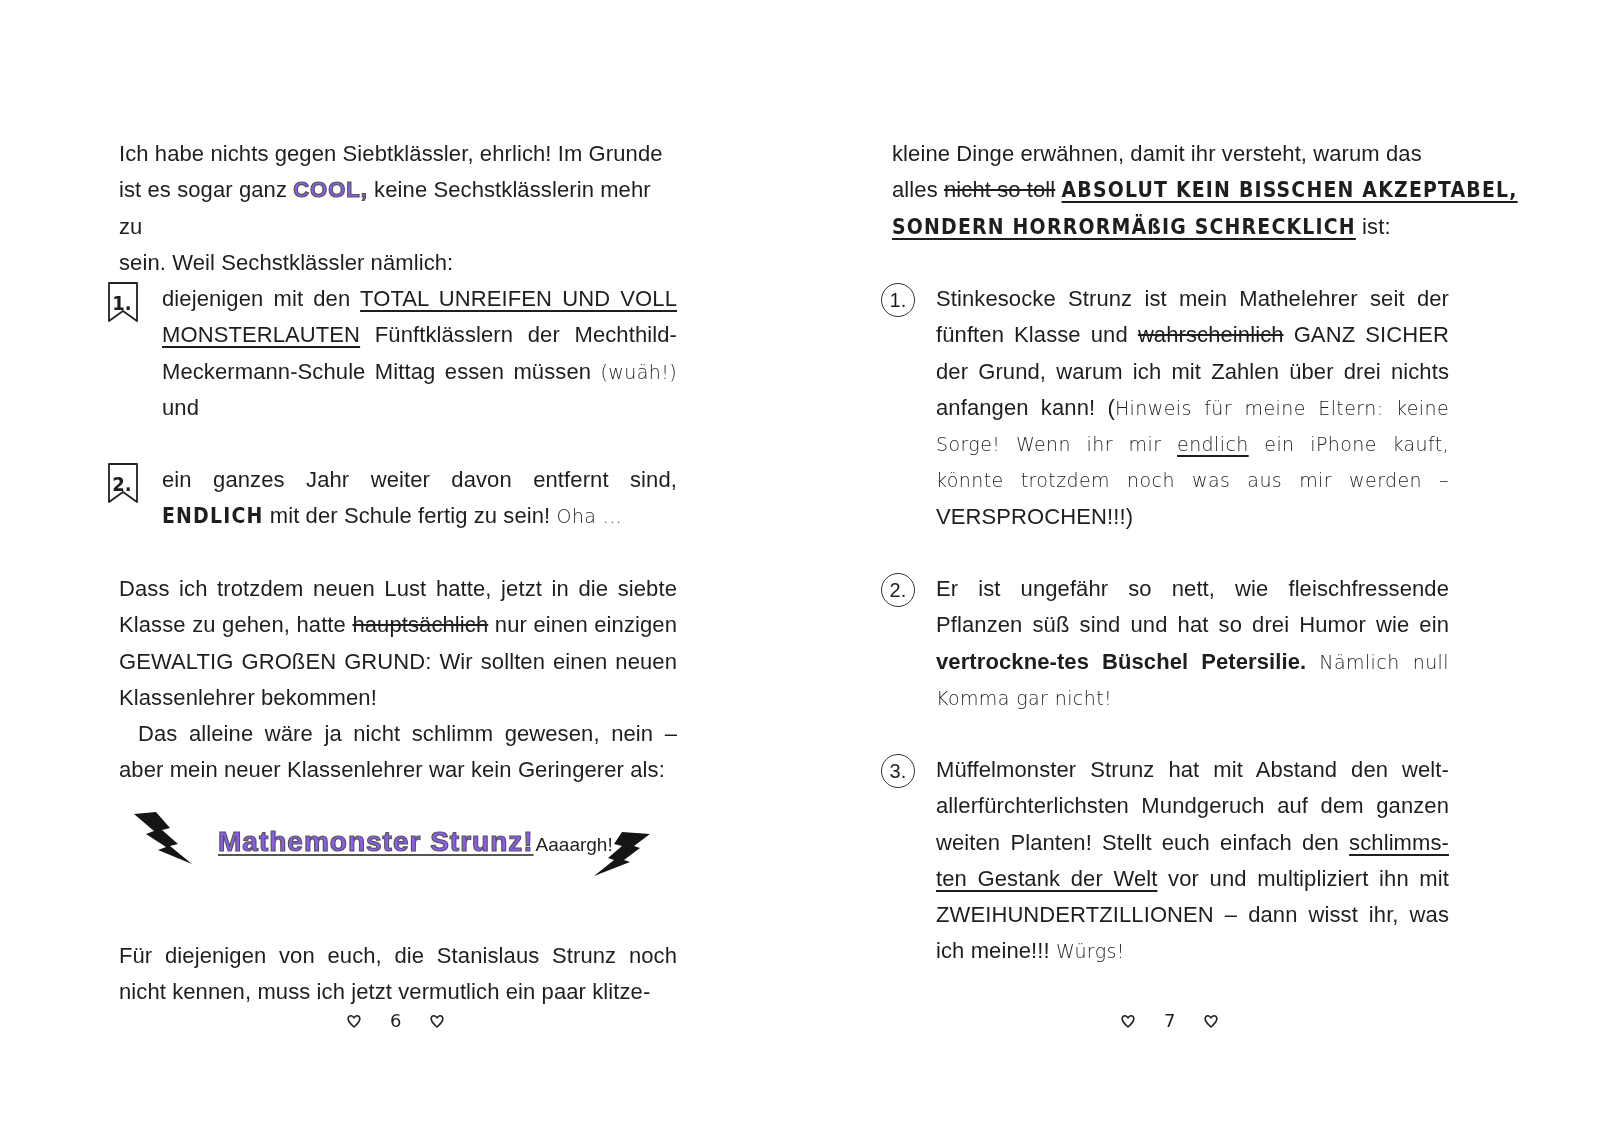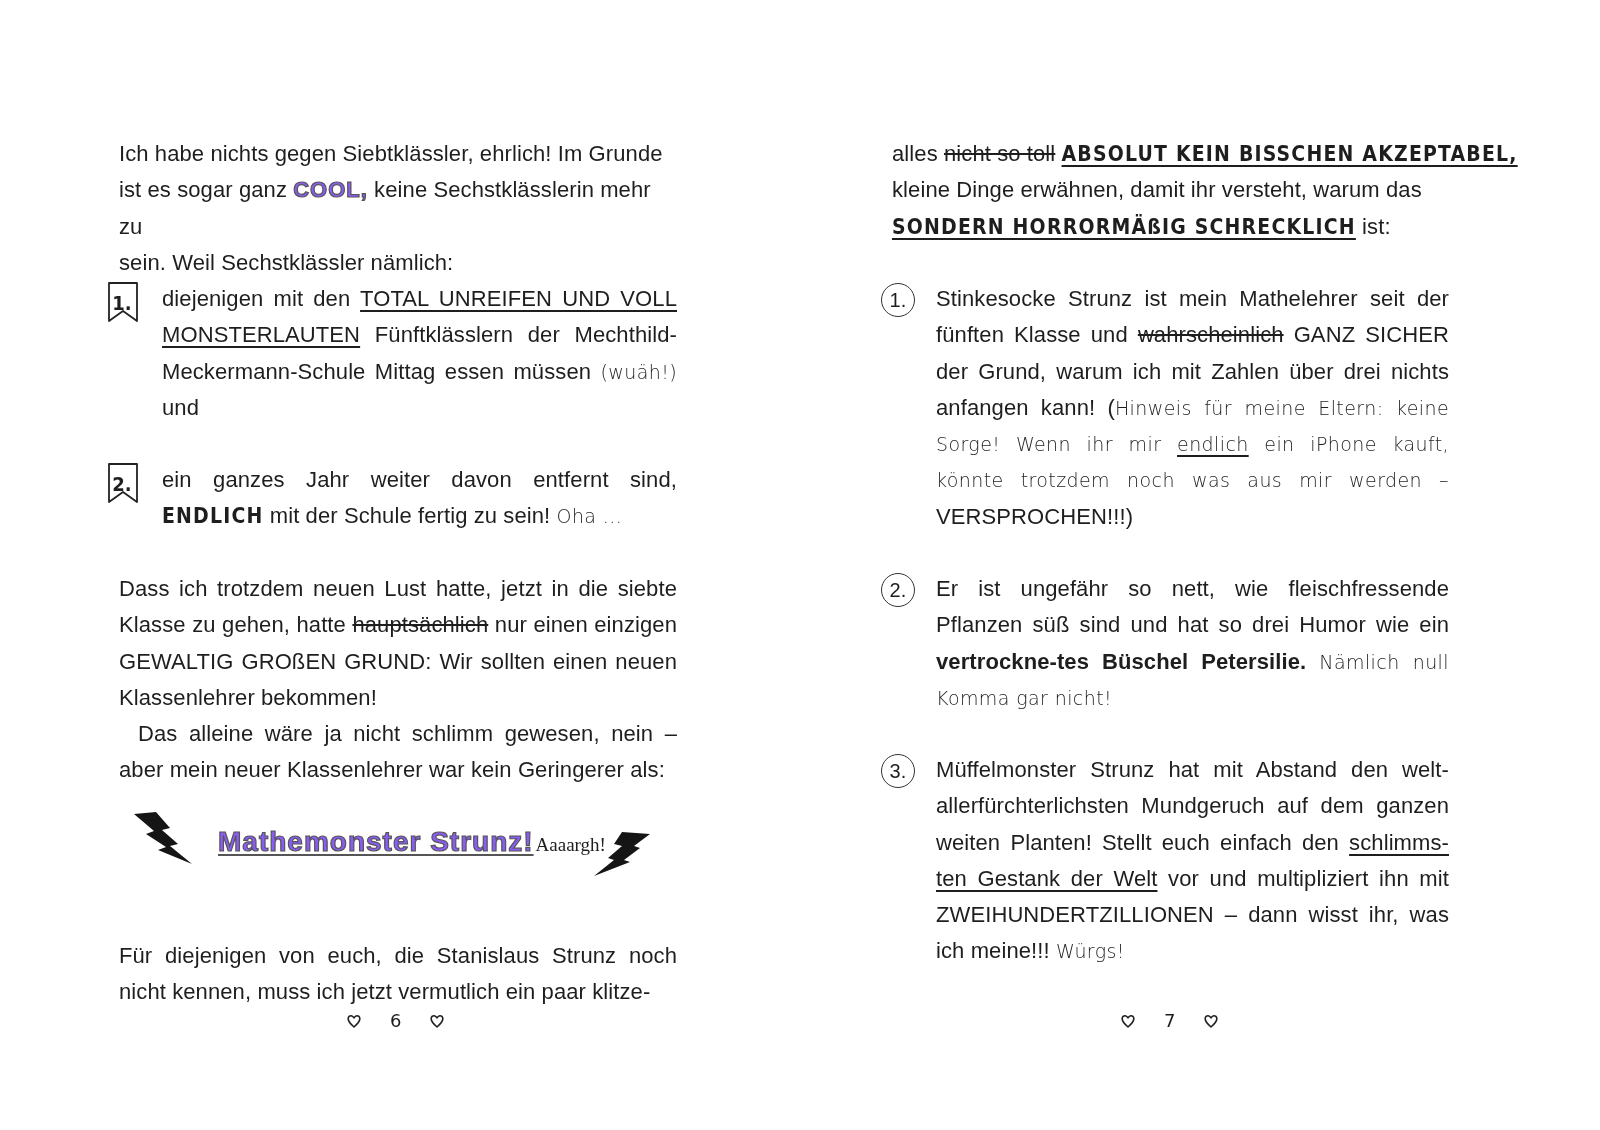--- a/index.html
+++ b/index.html
@@ -26,21 +26,21 @@
   .flag { width: 30px; height: 40px; }
   .flag svg { display: block; }
   .flag-num { position: absolute; left: 0; top: 4px; width: 30px; text-align: center; font-family: "DejaVu Sans Condensed", "DejaVu Sans", sans-serif; font-weight: bold; font-size: 20px; }
 
   .circle { width: 34px; height: 34px; border: 1.6px solid #333; border-radius: 50%; box-sizing: border-box; display: flex; align-items: center; justify-content: center; font-size: 20px; }
 
   .bolt-row { position: absolute; left: 120px; top: 808px; width: 560px; height: 70px; }
   .bolt { position: absolute; }
   .bolt-caption { position: absolute; left: 98px; top: 18px; white-space: nowrap; }
   .caption-outline { font-size: 28px; text-decoration: underline; text-decoration-color: #555; text-underline-offset: 3px; }
-  .caption-hand { font-family: Liberation Serif, serif; font-size: 19px; margin-left: 2px; }
+  .caption-hand { font-family: Liberation Sans, sans-serif; font-size: 19px; margin-left: 2px; }
 
   .footer { position: absolute; top: 1010px; display: flex; align-items: center; }
   .heart { width: 16px; height: 16px; display: block; }
   .page-num { font-family: "DejaVu Sans", sans-serif; font-size: 18px; margin: 0 28px; }
 </style>
 </head>
 <body>
 
 <div class="page page-left">
 
@@ -107,24 +107,24 @@
     <span class="page-num">6</span>
     <svg class="heart" viewBox="0 0 16 16">
         <path d="M8 14 C2 9 1 6 3 3.5 C5 2 7 3 8 5 C9 3 11 2 13 3.5 C15 6 14 9 8 14 Z" fill="none" stroke="#222" stroke-width="1.6" stroke-linejoin="round"></path>
       </svg>
   </div>
 </div>
 
 <div class="page page-right">
 
   <div class="block text" style="left:92px; top:136px; width:560px;">
+    <div>kleine Dinge erwähnen, damit ihr versteht, warum das</div>
     <div style="white-space:nowrap;">
       <span>alles </span><span class="strike">nicht so toll</span> <span class="hand-bold uline">ABSOLUT KEIN BISSCHEN AKZEPTABEL,</span>
     </div>
-    <div>kleine Dinge erwähnen, damit ihr versteht, warum das</div>
     <div>
       <span class="hand-bold uline">SONDERN HORRORMÄßIG SCHRECKLICH</span><span> ist:</span>
     </div>
   </div>
 
   <div class="item text" style="left:81px; top:281px; width:570px;">
     <div class="marker circle" style="top:2px;">
       <span>1.</span>
     </div>
     <div class="body justify" style="left:55px; top:0; width:513px;">

